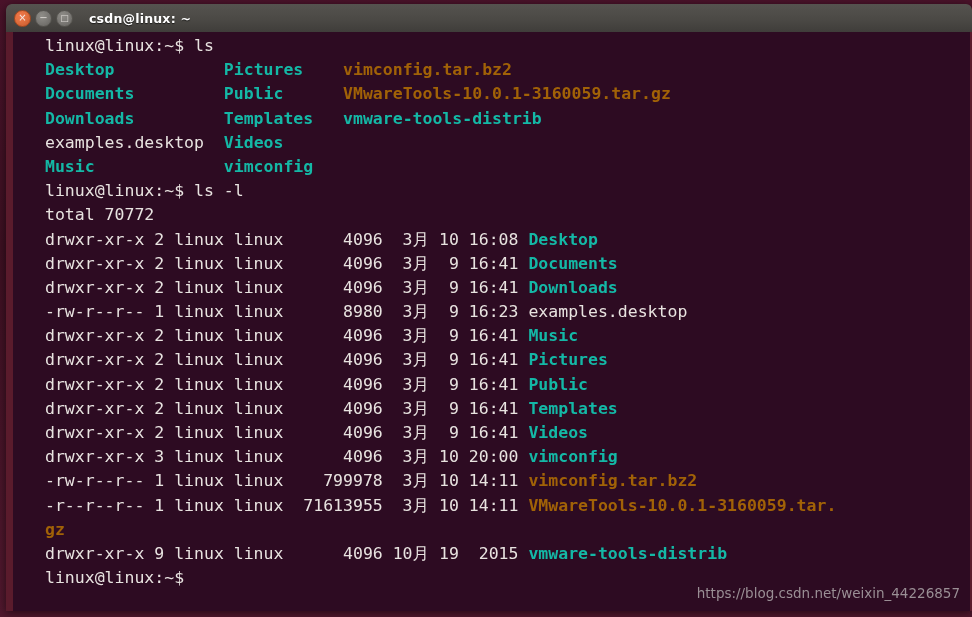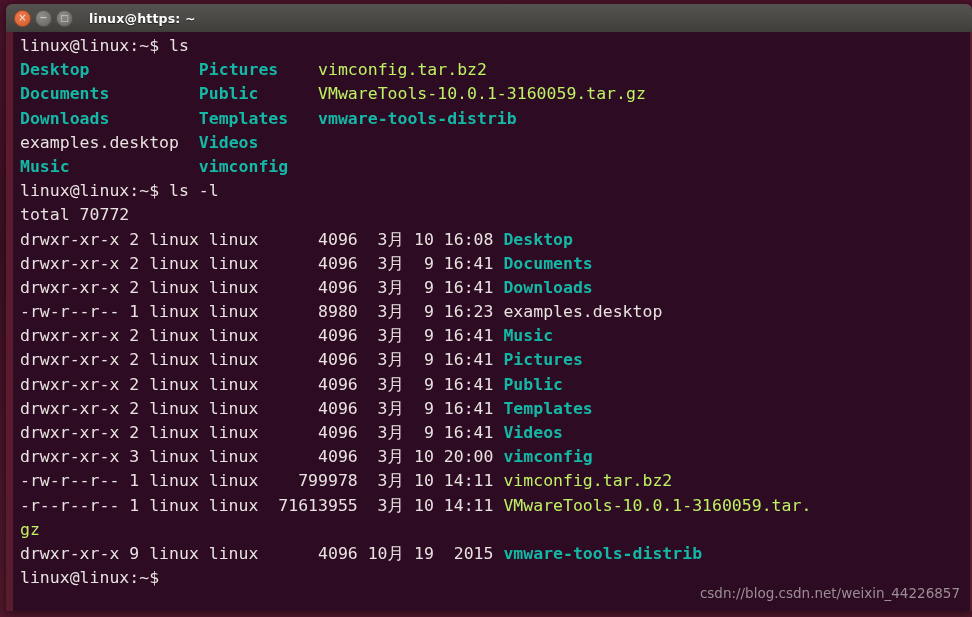--- a/index.html
+++ b/index.html
@@ -95,23 +95,23 @@
     top: 2px;
     right: 0;
     bottom: 0;
     font-family: "DejaVu Sans Mono", monospace;
     font-size: 16.5px;
     line-height: 24.2px;
     color: #e8e3e0;
     white-space: pre;
     letter-spacing: 0px;
   }
-  .line { height: 24.2px; }
+  .line { height: 24.2px; margin-left: 25px; }
   .dir  { color: #14b8a6; font-weight: bold; }
-  .arc  { color: #bef264; font-weight: normal; }
+  .arc  { color: #a16207; font-weight: bold; }
   .plain { color: #e8e3e0; }
 
   
   #watermark {
     position: absolute;
     right: 10px;
     bottom: 10px;
     color: #9a8f95;
     font-family: "DejaVu Sans", sans-serif;
     font-size: 13.5px;
@@ -127,22 +127,22 @@
     <div id="titlebar">
       <div class="btn btn-close">
         <span class="btn-glyph">×</span>
       </div>
       <div class="btn btn-min">
         <span class="btn-glyph">−</span>
       </div>
       <div class="btn btn-max">
         <span class="btn-glyph">□</span>
       </div>
-      <div id="titletext">linux@https: ~</div>
+      <div id="titletext">csdn@linux: ~</div>
     </div>
 
     <div id="terminal">
       <div id="screen"><div class="line"><span class="plain">linux@linux:~$ </span><span class="plain">ls</span></div><div class="line"><span class="dir">Desktop</span><span class="plain">           </span><span class="dir">Pictures</span><span class="plain">    </span><span class="arc">vimconfig.tar.bz2</span></div><div class="line"><span class="dir">Documents</span><span class="plain">         </span><span class="dir">Public</span><span class="plain">      </span><span class="arc">VMwareTools-10.0.1-3160059.tar.gz</span></div><div class="line"><span class="dir">Downloads</span><span class="plain">         </span><span class="dir">Templates</span><span class="plain">   </span><span class="dir">vmware-tools-distrib</span></div><div class="line"><span class="plain">examples.desktop</span><span class="plain">  </span><span class="dir">Videos</span></div><div class="line"><span class="dir">Music</span><span class="plain">             </span><span class="dir">vimconfig</span></div><div class="line"><span class="plain">linux@linux:~$ </span><span class="plain">ls -l</span></div><div class="line"><span class="plain">total 70772</span></div><div class="line"><span class="plain">drwxr-xr-x 2 linux linux      4096  3月 10 16:08 </span><span class="dir">Desktop</span></div><div class="line"><span class="plain">drwxr-xr-x 2 linux linux      4096  3月  9 16:41 </span><span class="dir">Documents</span></div><div class="line"><span class="plain">drwxr-xr-x 2 linux linux      4096  3月  9 16:41 </span><span class="dir">Downloads</span></div><div class="line"><span class="plain">-rw-r--r-- 1 linux linux      8980  3月  9 16:23 </span><span class="plain">examples.desktop</span></div><div class="line"><span class="plain">drwxr-xr-x 2 linux linux      4096  3月  9 16:41 </span><span class="dir">Music</span></div><div class="line"><span class="plain">drwxr-xr-x 2 linux linux      4096  3月  9 16:41 </span><span class="dir">Pictures</span></div><div class="line"><span class="plain">drwxr-xr-x 2 linux linux      4096  3月  9 16:41 </span><span class="dir">Public</span></div><div class="line"><span class="plain">drwxr-xr-x 2 linux linux      4096  3月  9 16:41 </span><span class="dir">Templates</span></div><div class="line"><span class="plain">drwxr-xr-x 2 linux linux      4096  3月  9 16:41 </span><span class="dir">Videos</span></div><div class="line"><span class="plain">drwxr-xr-x 3 linux linux      4096  3月 10 20:00 </span><span class="dir">vimconfig</span></div><div class="line"><span class="plain">-rw-r--r-- 1 linux linux    799978  3月 10 14:11 </span><span class="arc">vimconfig.tar.bz2</span></div><div class="line"><span class="plain">-r--r--r-- 1 linux linux  71613955  3月 10 14:11 </span><span class="arc">VMwareTools-10.0.1-3160059.tar.</span></div><div class="line"><span class="arc">gz</span></div><div class="line"><span class="plain">drwxr-xr-x 9 linux linux      4096 10月 19  2015 </span><span class="dir">vmware-tools-distrib</span></div><div class="line"><span class="plain">linux@linux:~$</span></div></div>
-      <div id="watermark">csdn://blog.csdn.net/weixin_44226857</div>
+      <div id="watermark">https://blog.csdn.net/weixin_44226857</div>
     </div>
 
   </div>
 </div>
 
 </body></html>

